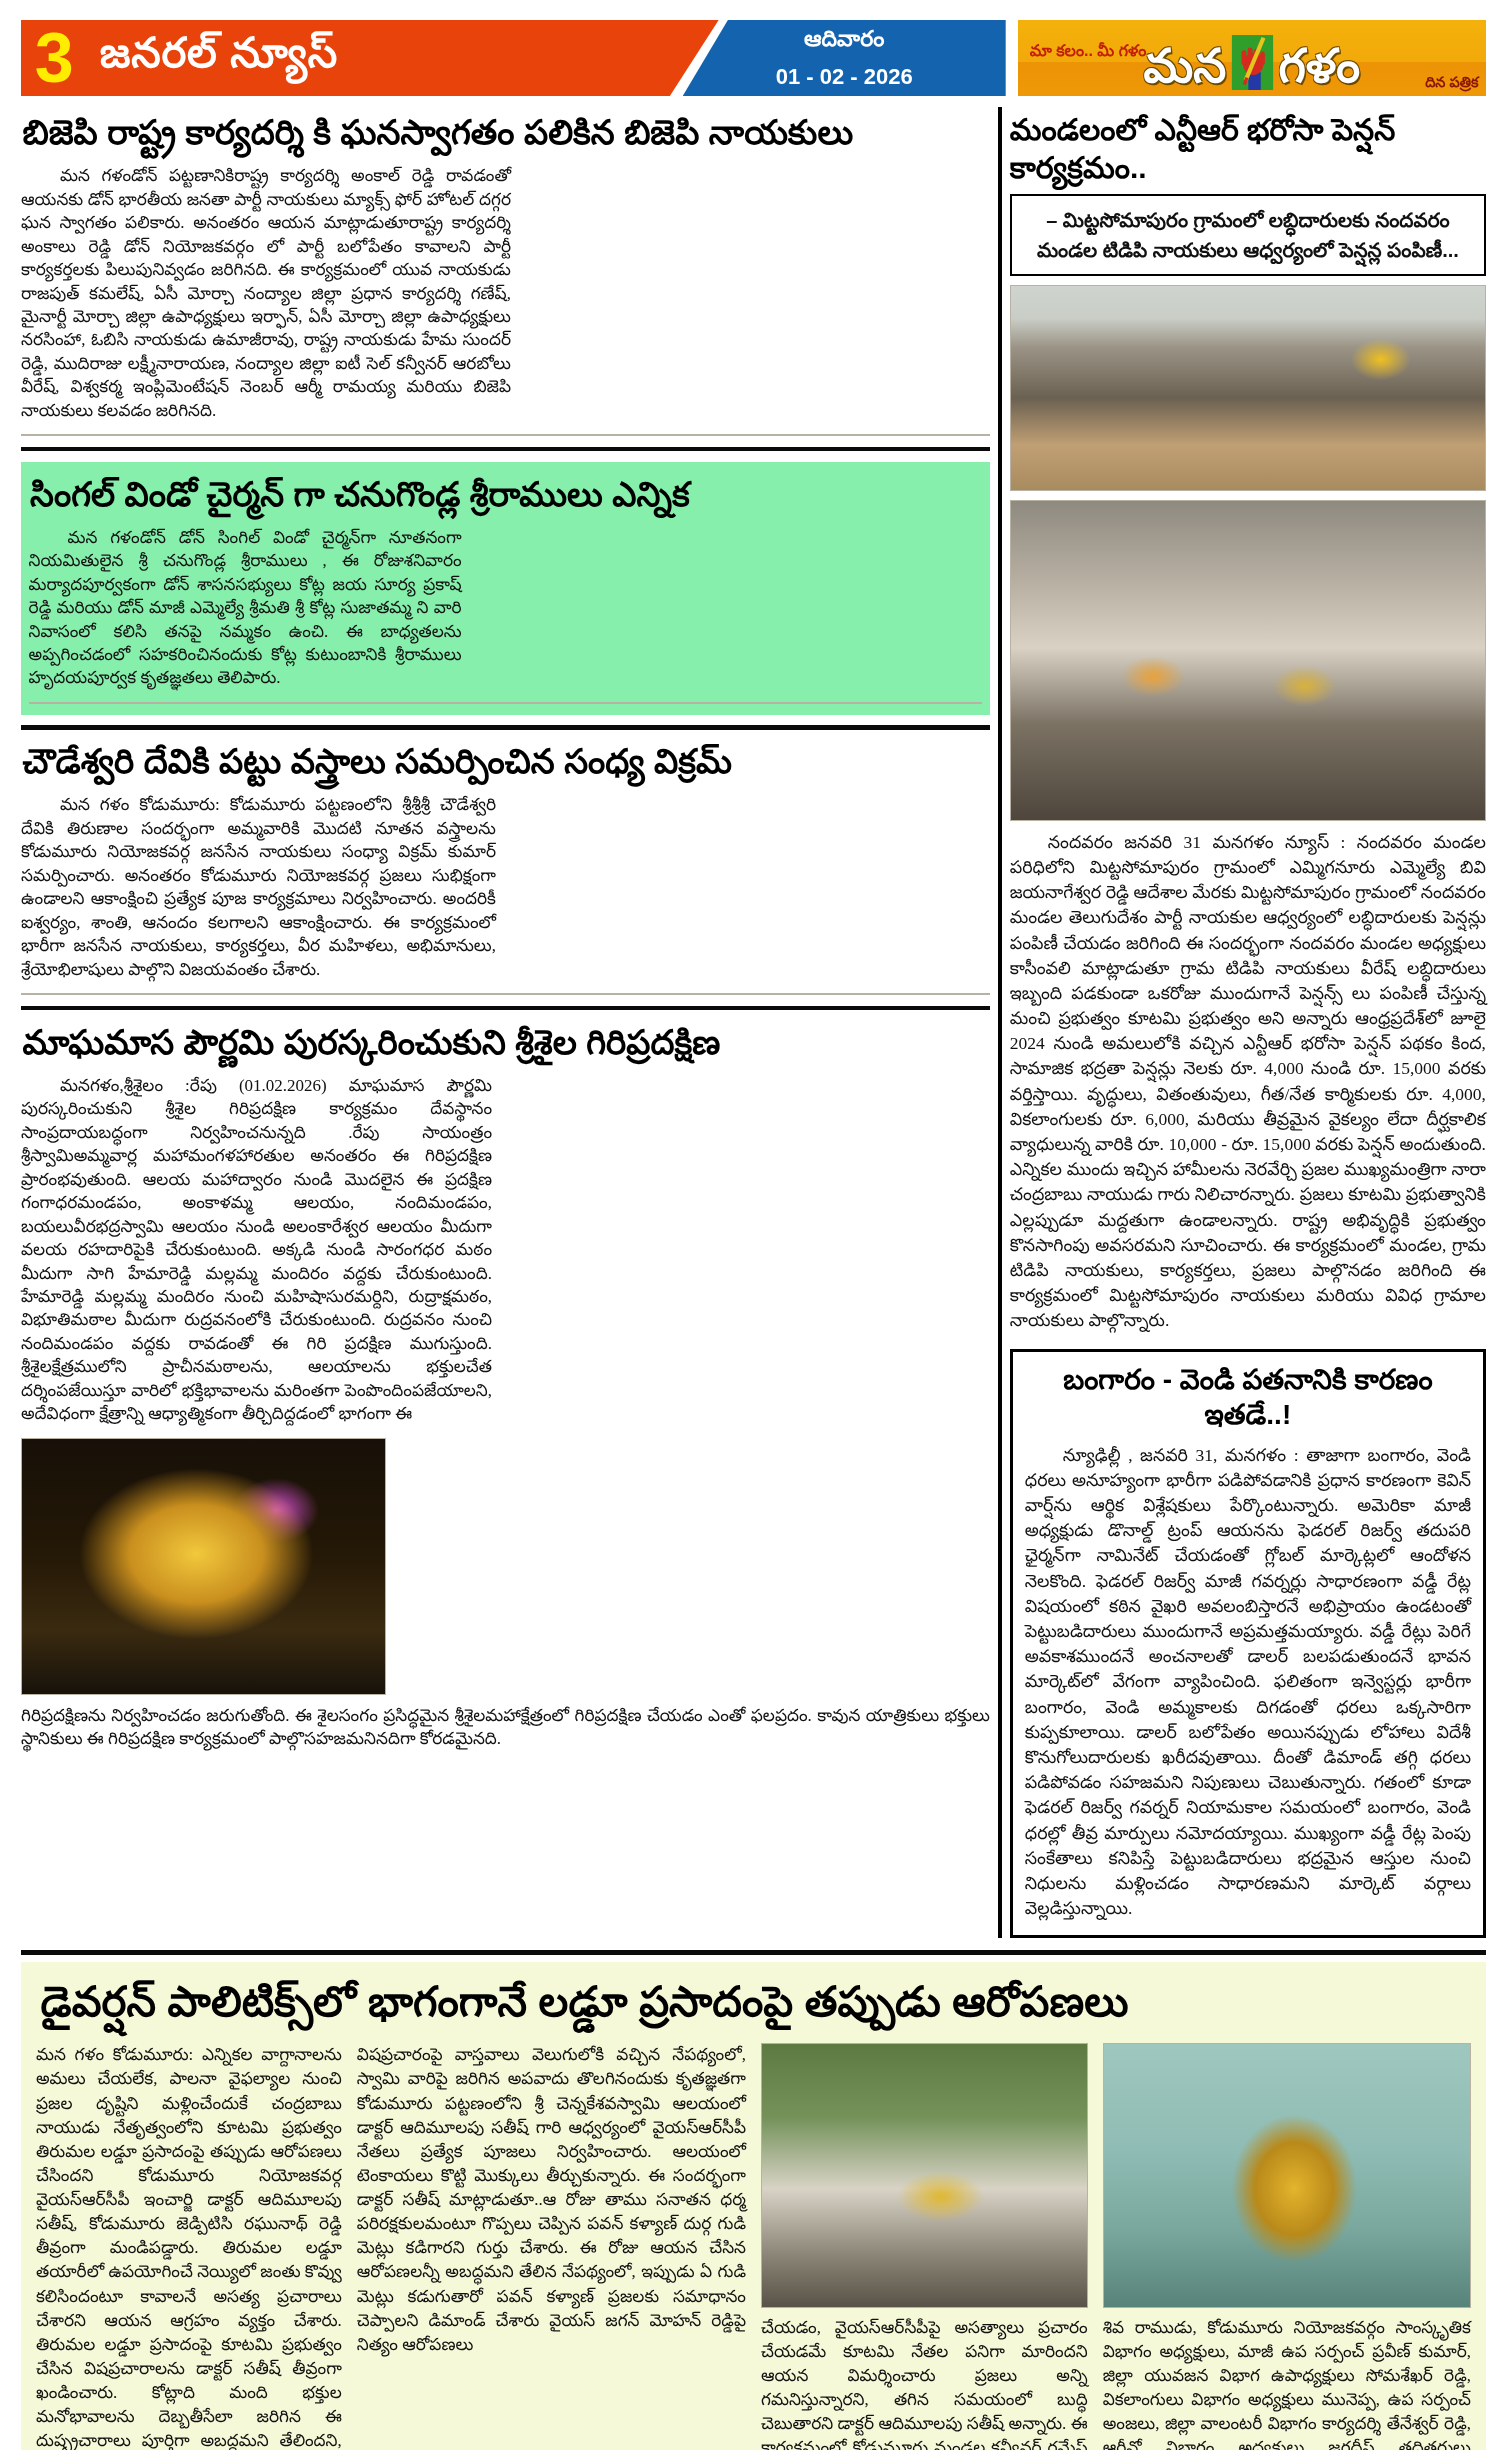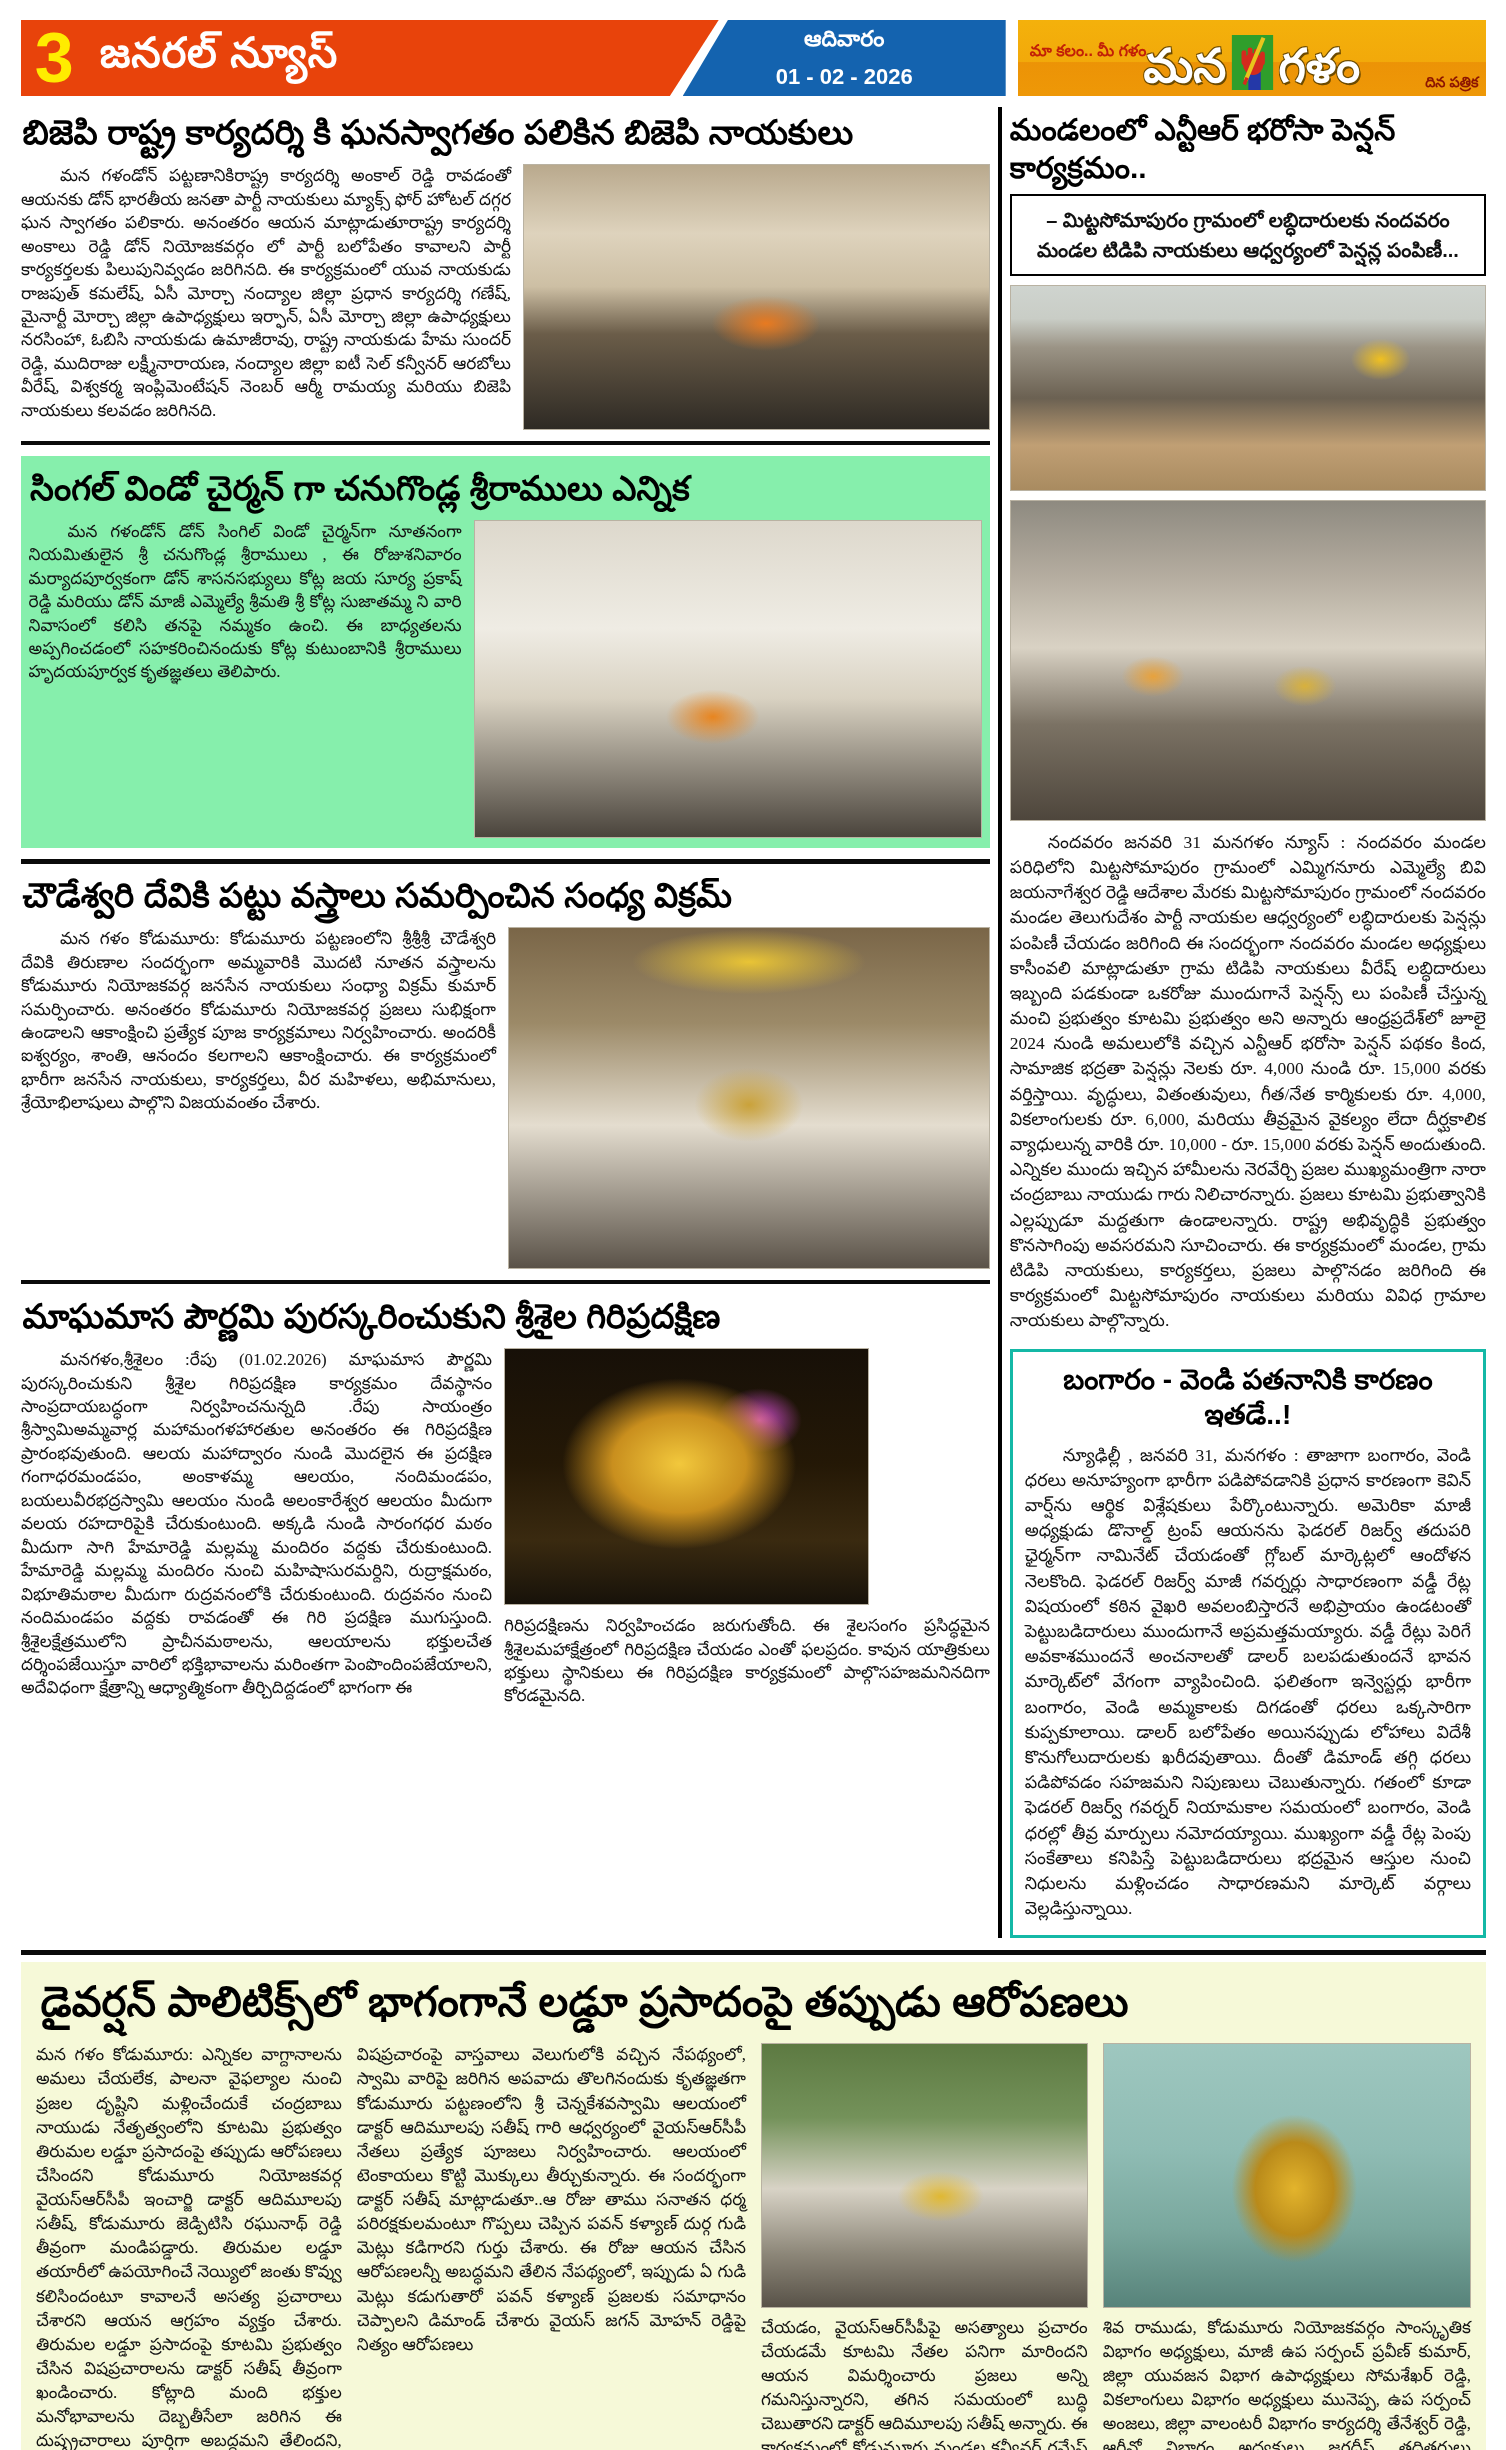--- a/index.html
+++ b/index.html
@@ -32,21 +32,21 @@
             font-family:"Liberation Sans",sans-serif;font-weight:bold;font-size:14.4px;}
   
   .main{display:flex;margin:10.6px 21px 0 21px;}
   .left-col{width:969px;}
   .divider{width:4.6px;background:#000;margin:0 7.6px;}
   .right-col{flex:1;}
   .hl{font-family:"Liberation Sans",sans-serif;font-weight:bold;color:#000;line-height:1.25;}
   .hl-a{font-size:34px;margin:4.6px 0 10.6px 1.5px;}
   .body-txt{font-size:17px;line-height:1.38;text-align:justify;text-indent:39px;
             white-space:pre-line;}
-  .row{display:flex;gap:12px;}
+  .row{display:flex;gap:12px;flex-direction:column;}
   .ph{flex:1;border:0.8px solid #b9b2a2;}
   .a-sec{margin-bottom:0;}
   .hr{height:4.6px;background:#0a0a0a;margin:10.6px 0;}
   .beige{background:#86efac;padding:6px 7.6px 10.6px 7.6px;}
   
   .ph-a1{height:264px;background:
      radial-gradient(91px 46px at 52% 60%,#e87a20 0%,rgba(232,122,32,0) 60%),
      linear-gradient(180deg,#b9a98d 0%,#ded3bd 26%,#cdbfa4 46%,#6b5d49 64%,#2e2a24 100%);}
   .ph-a2{height:316px;background:
      radial-gradient(72px 42px at 47% 62%,#e8851f 0%,rgba(232,133,31,0) 65%),
@@ -71,21 +71,21 @@
      linear-gradient(180deg,#5d7a42 0%,#74925a 28%,#d8d3c6 55%,#8c8678 80%,#585248 100%);}
   .ph-bB{height:263px;background:
      radial-gradient(87px 103px at 52% 55%,#e3b42c 0%,#b98a1a 45%,rgba(185,138,26,0) 72%),
      linear-gradient(180deg,#9ec7bf 0%,#8fbcb4 40%,#7aa89e 70%,#57837a 100%);}
   
   .sub-box{border:2.3px solid #000;padding:9px 10.6px;margin:7.6px 0 9px 0;
            font-family:"Liberation Sans",sans-serif;font-weight:bold;font-size:20px;
            line-height:1.5;text-align:center;}
   .r-photo{margin-bottom:9px;border:0.8px solid #b9b2a2;}
   .r-body{font-size:17.5px;line-height:1.44;text-align:justify;text-indent:38px;}
-  .gold-box{border:3px solid #14b8a6;padding:4.6px 12px 13.7px 12px;margin-top:15px;background:#fff;}
+  .gold-box{border:3px solid #000000;padding:4.6px 12px 13.7px 12px;margin-top:15px;background:#fff;}
   .hl-gold{font-size:28px;text-align:center;margin:6px 0 10.6px 0;}
   
   .bottom-rule{height:4.6px;background:#0a0a0a;margin:12px 21px 0 21px;}
   .bottom{background:#f6f9d8;margin:7.6px 21px 0 21px;padding:10.6px 15px 20px 15px;}
   .hl-b{font-size:42px;margin:3px 0 15px 4.6px;}
   .b-cols{display:flex;gap:15px;}
   .b-col{font-size:17px;line-height:1.42;text-align:justify;}
   .b-col1{width:22%;}
   .b-col2{width:28%;}
   .b-col3{width:23.5%;}

